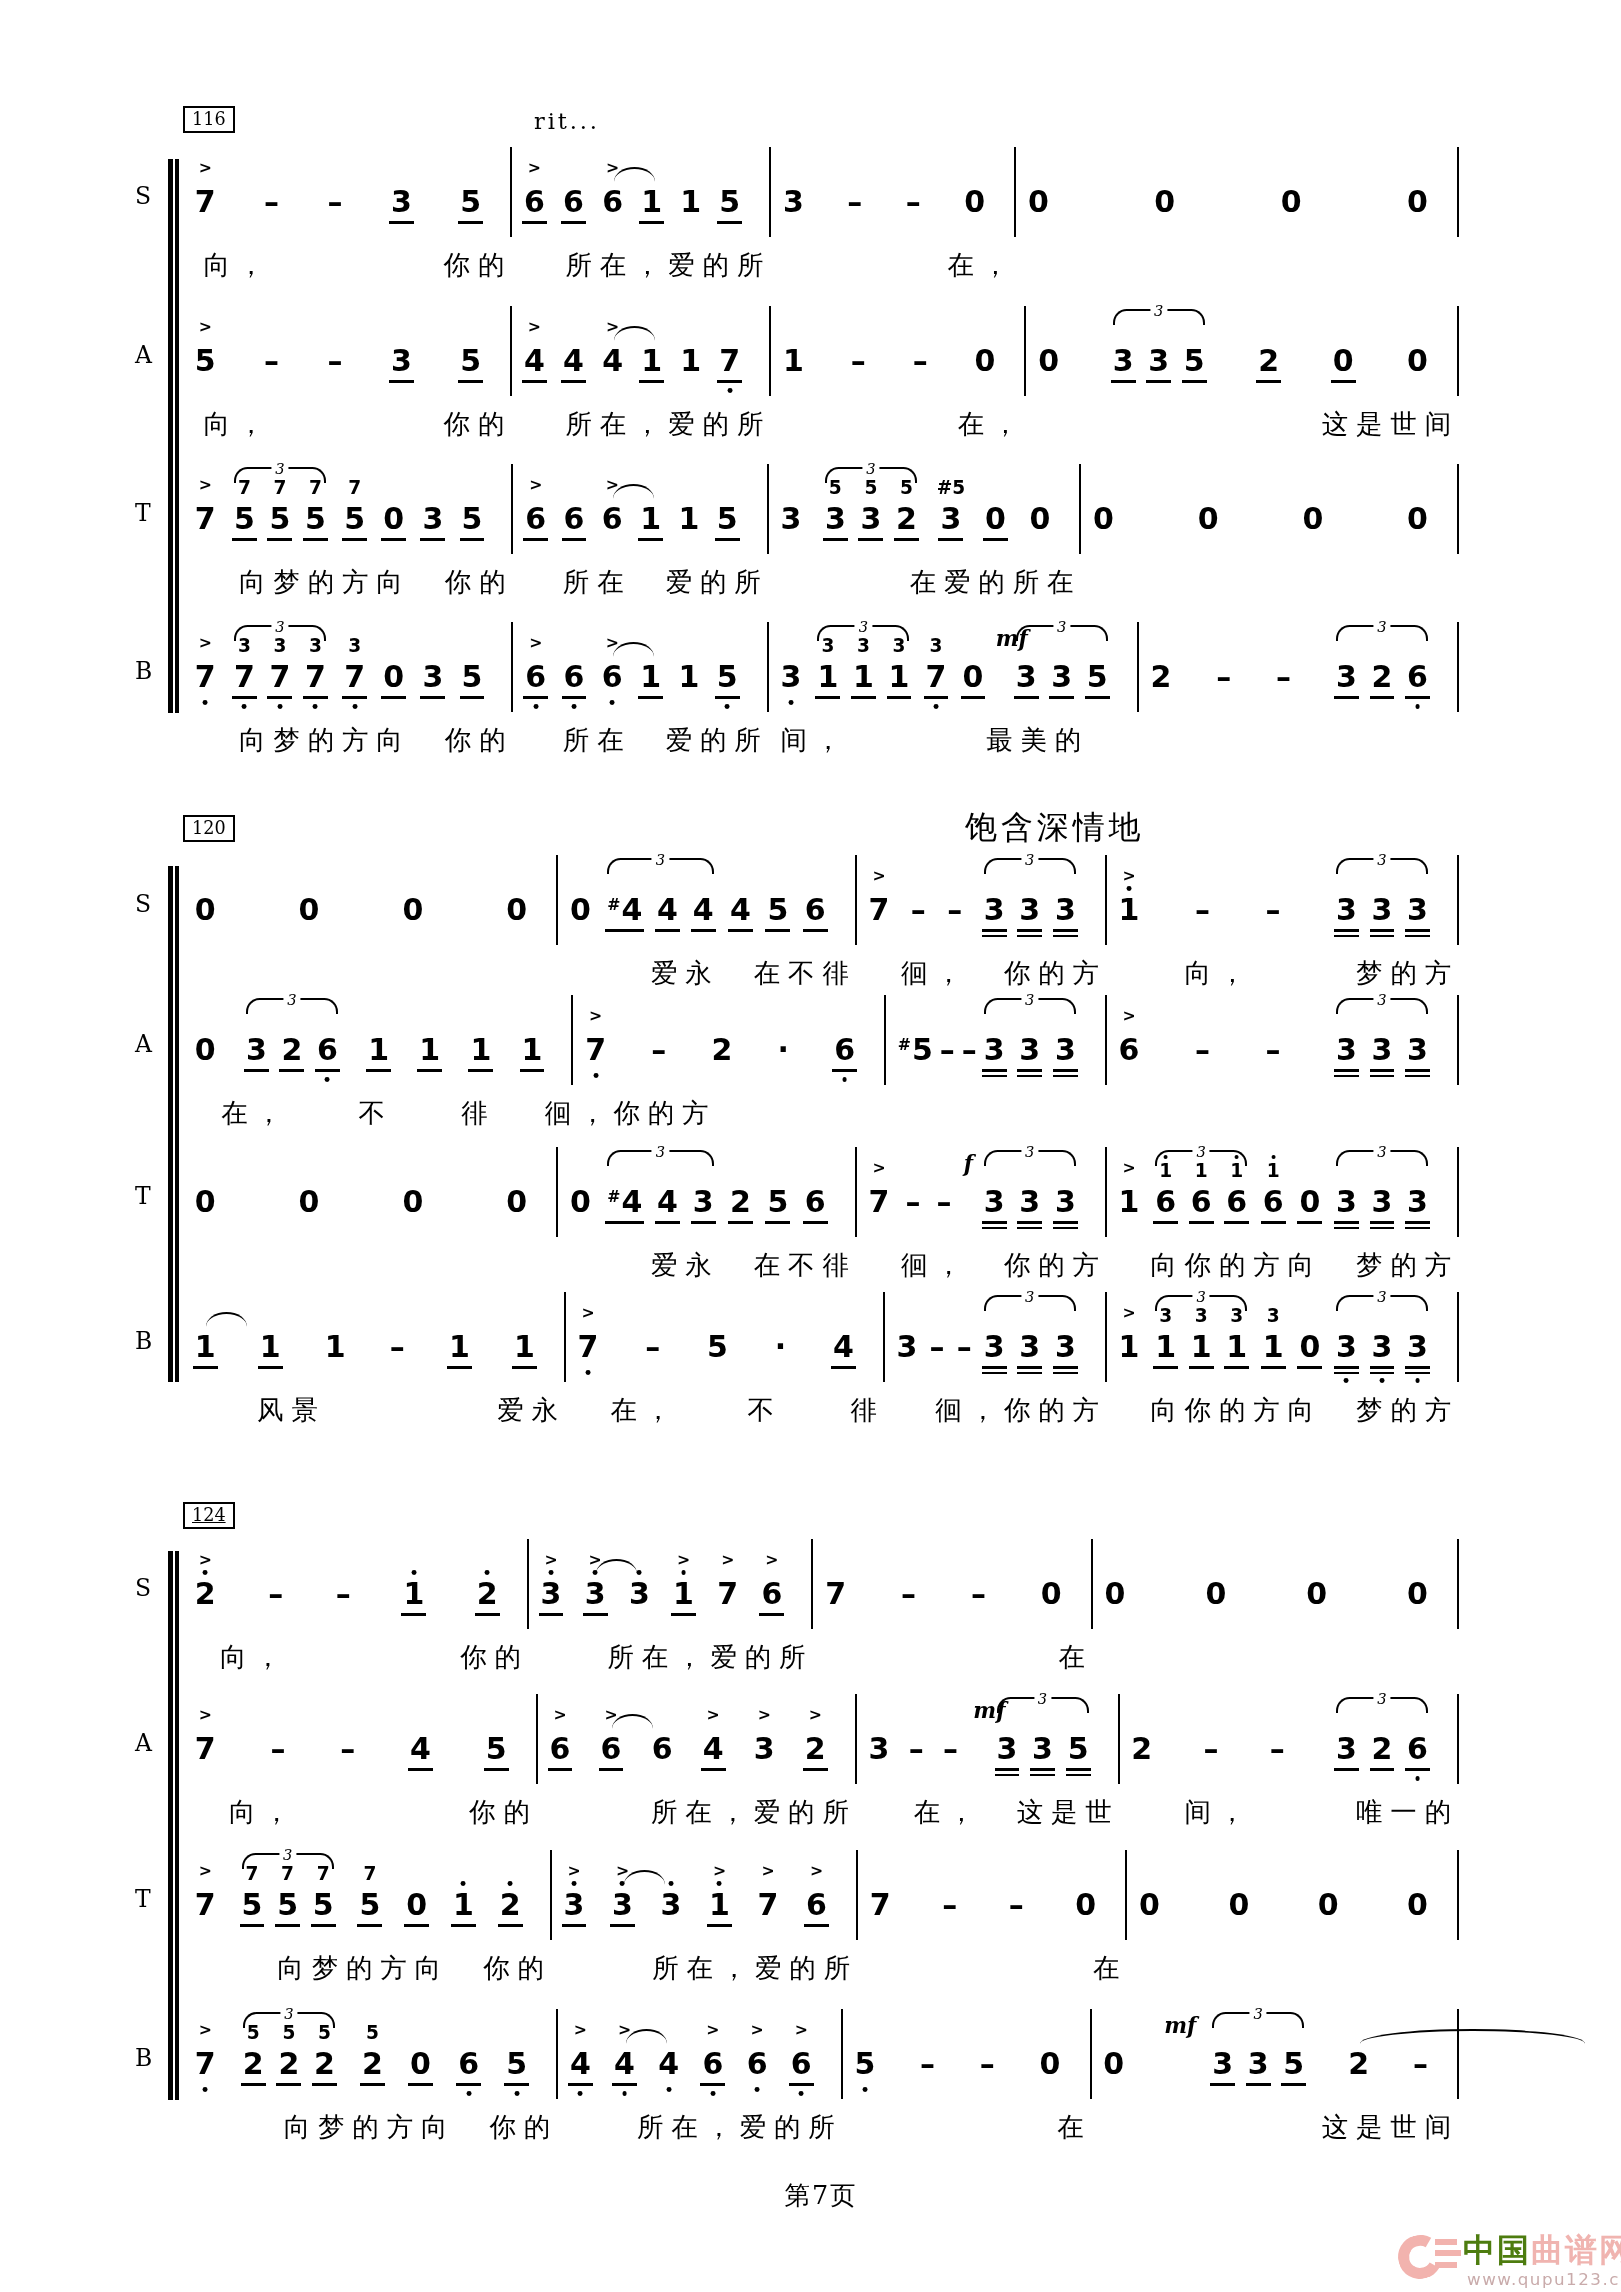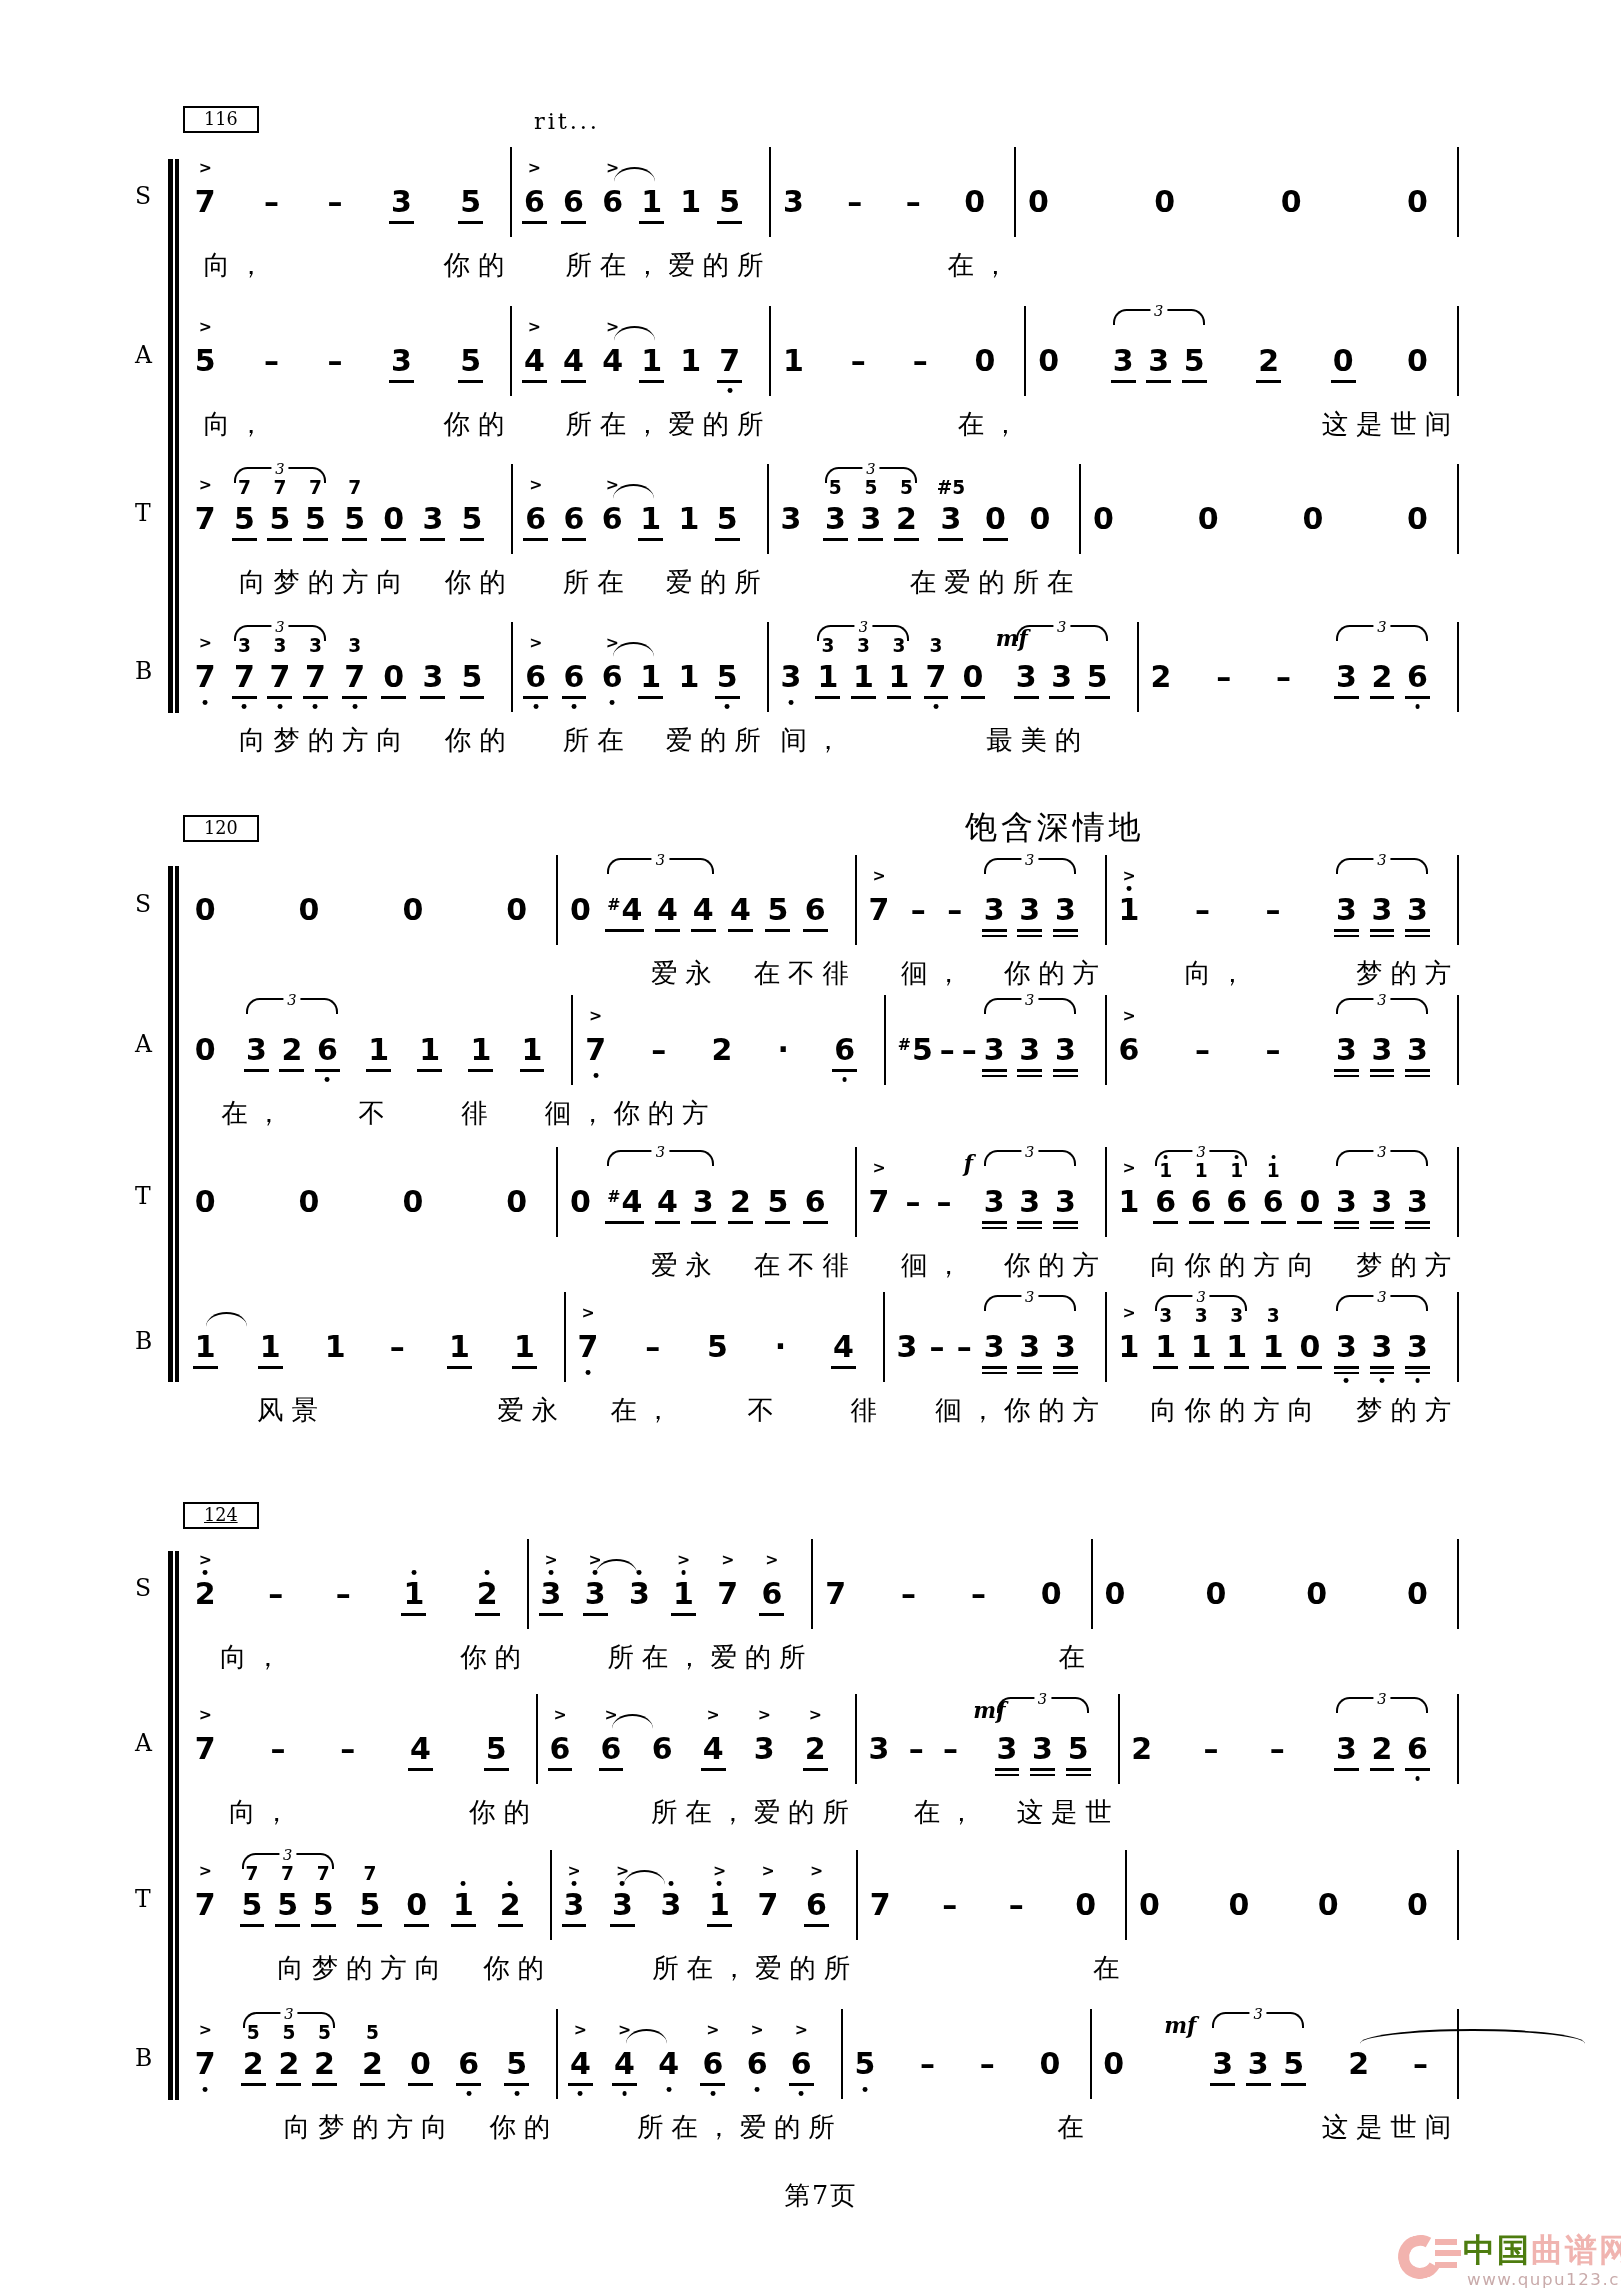--- a/index.html
+++ b/index.html
@@ -37,21 +37,21 @@
       border:2.5px solid #000;border-bottom:none;border-radius:13.7px 13.7px 0 0;}
   .dyn{position:relative;width:0;height:0;}
   .dyn b{position:absolute;bottom:41px;left:-3.9px;font-family:"DejaVu Serif",serif;font-style:italic;
       font-weight:700;font-size:21.6px;white-space:nowrap;}
   .vlabel{position:absolute;left:-48px;bottom:27.4px;font-family:"DejaVu Serif",serif;font-size:23.5px;}
   .lyrrow{display:flex;}
   .lm{box-sizing:border-box;padding:9.8px 0 0 11.8px;font-size:26.5px;letter-spacing:7.8px;white-space:pre;
       font-family:"DejaVu Serif",serif;overflow:visible;text-align:right;}
   .bracket{position:absolute;left:168px;width:10.8px;
       background:linear-gradient(90deg,#000 0 4.9px,#fff 4.9px 6.9px,#000 6.9px 10.8px);}
-  .mbox{position:absolute;left:183px;border:2px solid #000;padding:1px 19px 2px;
+  .mbox{position:absolute;left:183px;border:2px solid #000;padding:1px 7px 2px;
       font-family:"DejaVu Serif",serif;font-size:17.6px;line-height:1.15;}
   .ann-rit{position:absolute;font-family:"DejaVu Serif",serif;font-size:22.5px;letter-spacing:2.9px;}
   .ann-cn{position:absolute;font-size:32px;font-family:Liberation Serif, serif;letter-spacing:3.9px;}
   .pagenum{position:absolute;top:2178px;left:183px;width:1276px;text-align:center;font-size:25.5px;
       font-family:"DejaVu Serif",serif;letter-spacing:2px;}
   .wm{position:absolute;left:1398px;top:2223px;width:223px;height:70px;}
   .wlogo{position:absolute;left:0;top:9.8px;width:59px;height:49px;}
   .wlogo .cring{position:absolute;left:0;top:2px;width:21.6px;height:21.6px;border:11.8px solid #f2b3ae;
       border-right-color:transparent;border-radius:50%;transform:rotate(-15deg);}
   .wlogo .bar{position:absolute;left:37px;height:5.9px;width:21.6px;background:#f2b3ae;}
@@ -542,20 +542,21 @@
             <span class="note u1"><span class="bchar">3</span></span>
             <span class="note u1"><span class="bchar">2</span></span>
             <span class="note u1"><i class="ld"></i><span class="bchar">6</span></span>
           </span>
         </span>
       </span>
       <span class="lyrrow">
         <span class="lm" style="width: 27.8%;">向，　　　　　你的</span>
         <span class="lm" style="width: 25%;">所在，爱的所</span>
         <span class="lm" style="width: 20.6%;">在，　这是世</span>
+        <span class="lm" style="width: 26.6%;">间，　　　唯一的</span>
       </span>
     </span>
     <span class="vrow" style="top: 1850px;">
       <span class="notesrow">
         <span class="vlabel">T</span>
         <span class="m" style="width: 28.9%;">
           <span class="note"><span class="acc">&gt;</span><span class="bchar">7</span></span>
           <span class="trip">
             <span class="note u1"><span class="sm">7</span><span class="bchar">5</span></span>
             <span class="note u1"><span class="sm">7</span><span class="bchar">5</span></span>

